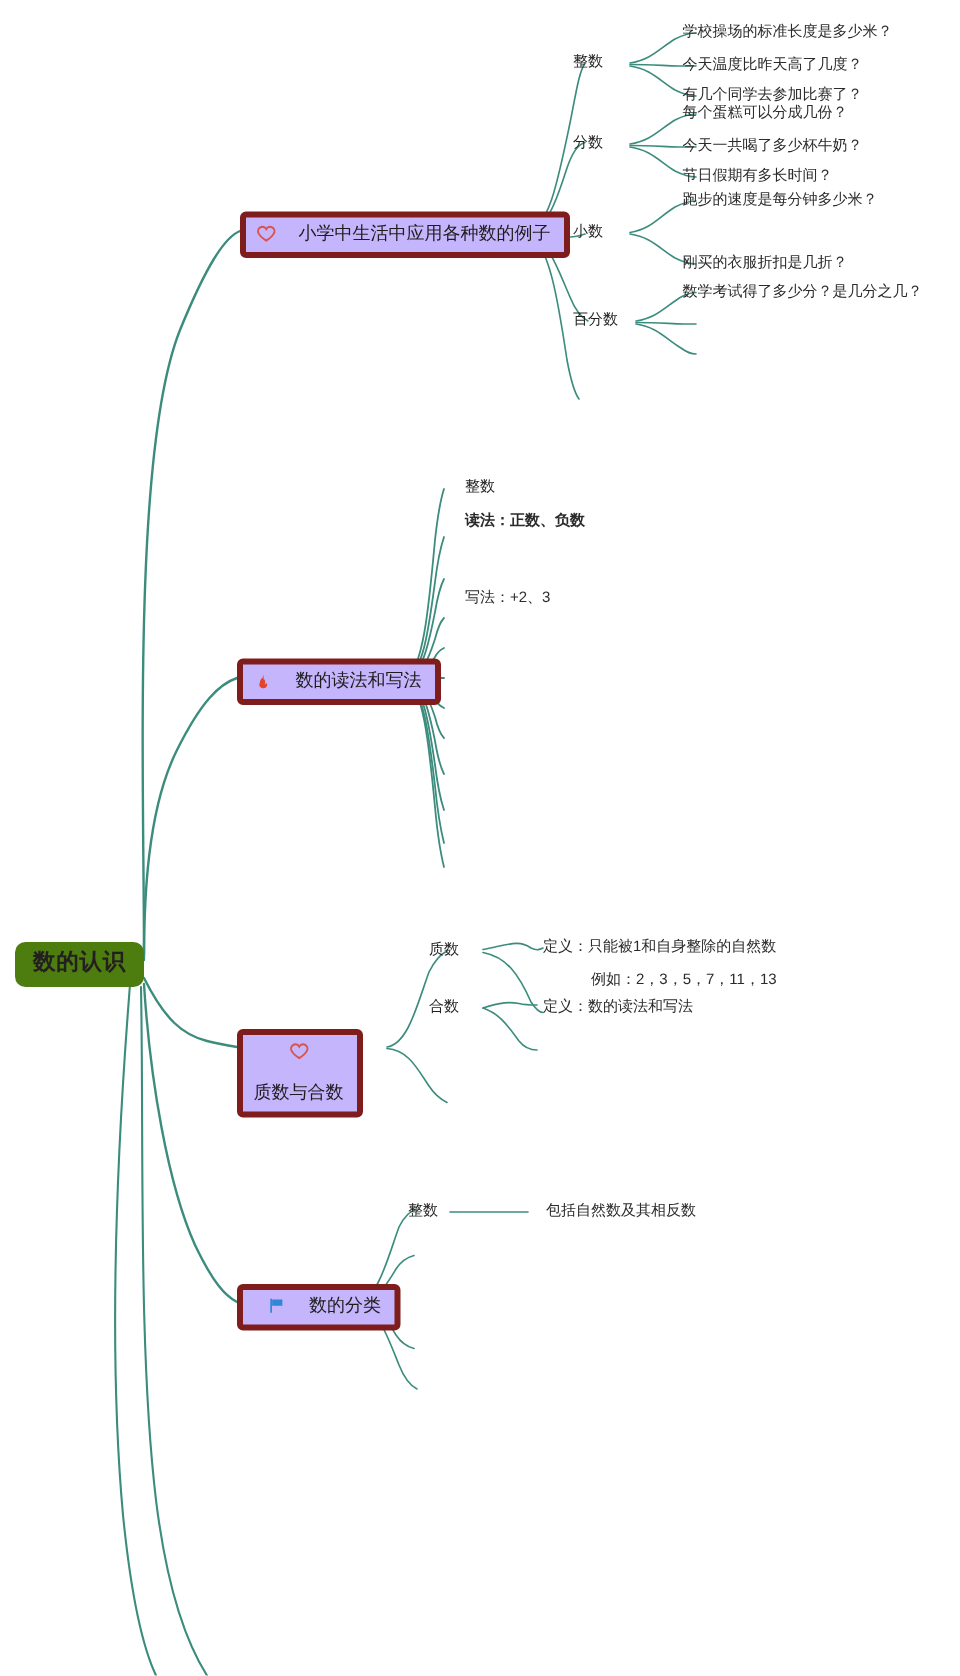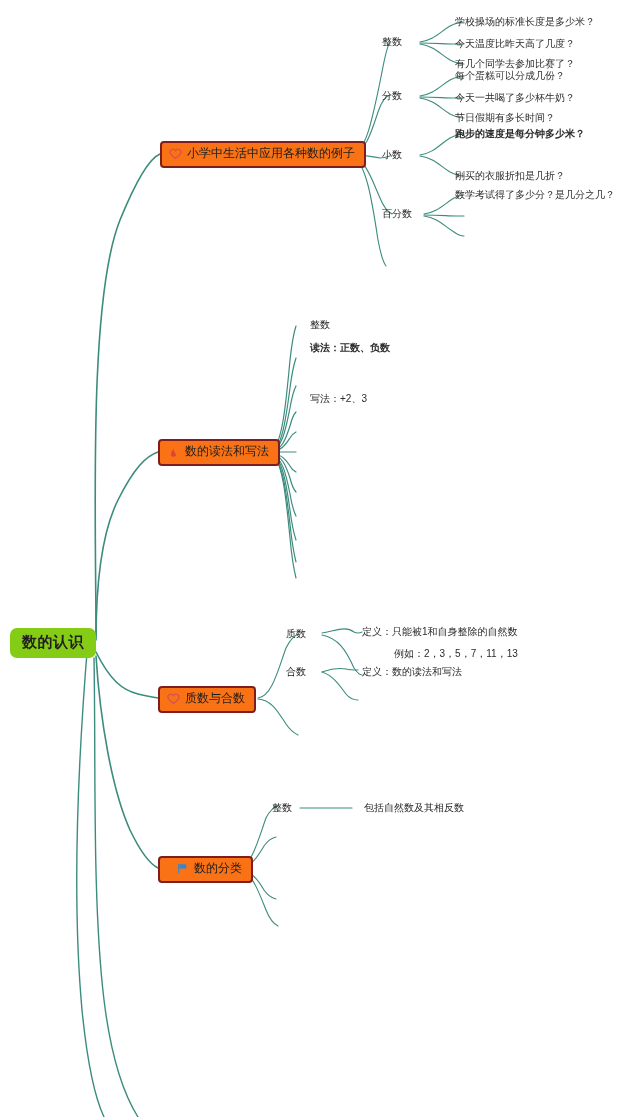--- a/index.html
+++ b/index.html
@@ -7,44 +7,44 @@
     width:640px;height:1117px;position:relative;overflow:hidden;
     font-family:"Liberation Sans","DejaVu Sans",sans-serif;
     -webkit-font-smoothing:antialiased;
   }
   #canvas{position:absolute;inset:0;width:640px;height:1117px;}
   svg.lines{position:absolute;left:0;top:0;width:640px;height:1117px;pointer-events:none;}
 
   
   .root-node{
     position:absolute;
-    background:#84cc16;
+    background:#4d7c0f;
     border-radius:7px;
     padding:6px 12px 7px 12px;
     font-size:15px;
     font-weight:bold;
     color:#231f20;
     letter-spacing:.5px;
     white-space:nowrap;
     line-height:1.1;
   }
 
   
   .l1-node{
     position:absolute;
-    background:#f97316;
-    border:2px solid #7f1d1d;
+    background:#c4b5fd;
+    border:4px solid #7f1d1d;
     border-radius:4px;
     padding:4px 9px 5px 7px;
     font-size:12px;
     color:#1d1d1d;
     white-space:nowrap;
     display:flex;
     align-items:center;
-    gap:5px;
+    gap:15px;
     line-height:1.15;
   }
   .l1-node .lbl{display:inline-block;}
 
   .ico{display:inline-block;width:13px;height:13px;flex:0 0 13px;position:relative;}
   .ico svg{display:block;width:13px;height:13px;}
 
   
   .t-node{
     position:absolute;
@@ -147,40 +147,40 @@
   <div class="t-node leaf" style="left:455px;top:16px;">学校操场的标准长度是多少米？</div>
   <div class="t-node leaf" style="left:455px;top:38px;">今天温度比昨天高了几度？</div>
   <div class="t-node leaf" style="left:455px;top:58px;">有几个同学去参加比赛了？</div>
 
   <div class="t-node cat" style="left:382px;top:90px;">分数</div>
   <div class="t-node leaf" style="left:455px;top:70px;">每个蛋糕可以分成几份？</div>
   <div class="t-node leaf" style="left:455px;top:92px;">今天一共喝了多少杯牛奶？</div>
   <div class="t-node leaf" style="left:455px;top:112px;">节日假期有多长时间？</div>
 
   <div class="t-node cat" style="left:382px;top:149px;">小数</div>
-  <div class="t-node leaf" style="left:455px;top:128px;font-weight:bold;">跑步的速度是每分钟多少米？</div>
+  <div class="t-node leaf" style="left:455px;top:128px;">跑步的速度是每分钟多少米？</div>
   <div class="t-node leaf" style="left:455px;top:170px;">刚买的衣服折扣是几折？</div>
 
   <div class="t-node cat" style="left:382px;top:208px;">百分数</div>
   <div class="t-node leaf" style="left:455px;top:189px;text-align:right;">数学考试得了多少分？是几分之几？</div>
 
   <div class="l1-node" style="left:158px;top:439px;">
     <span class="ico">
       <svg viewBox="0 0 16 16">
           <path d="M8 1.5c1.2 2.2.3 3.3-.6 4.3-1 1.2-2.2 2.3-2.2 4.2A2.9 2.9 0 0 0 8 14.5a2.9 2.9 0 0 0 2.8-4.5c-.4 1-.9 1.4-1.5 1.4.6-1.9.6-3.5-1.3-5 .9-1.7.9-3.3 0-4.9z" fill="#E2452F"></path>
         </svg>
     </span>
     <span class="lbl">数的读法和写法</span>
   </div>
 
   <div class="t-node cat" style="left:310px;top:319px;">整数</div>
   <div class="t-node leaf" style="left:310px;top:342px;font-weight:bold;">读法：正数、负数</div>
   <div class="t-node leaf" style="left:310px;top:365px;margin-top:28px;">写法：+2、3</div>
 
-  <div class="l1-node" style="left:158px;top:686px;">
+  <div class="l1-node" style="left:158px;top:686px;flex-direction:column;">
     <span class="ico">
       <svg viewBox="0 0 16 16">
           <path d="M8 14s-5.2-3.3-6.3-6A3.4 3.4 0 0 1 8 4.6 3.4 3.4 0 0 1 14.3 8C13.2 10.7 8 14 8 14z" fill="none" stroke="#D9534F" stroke-width="1.6"></path>
         </svg>
     </span>
     <span class="lbl">质数与合数</span>
   </div>
 
   <div class="t-node cat" style="left:286px;top:628px;">质数</div>
   <div class="t-node leaf" style="left:362px;top:626px;">定义：只能被1和自身整除的自然数</div>

